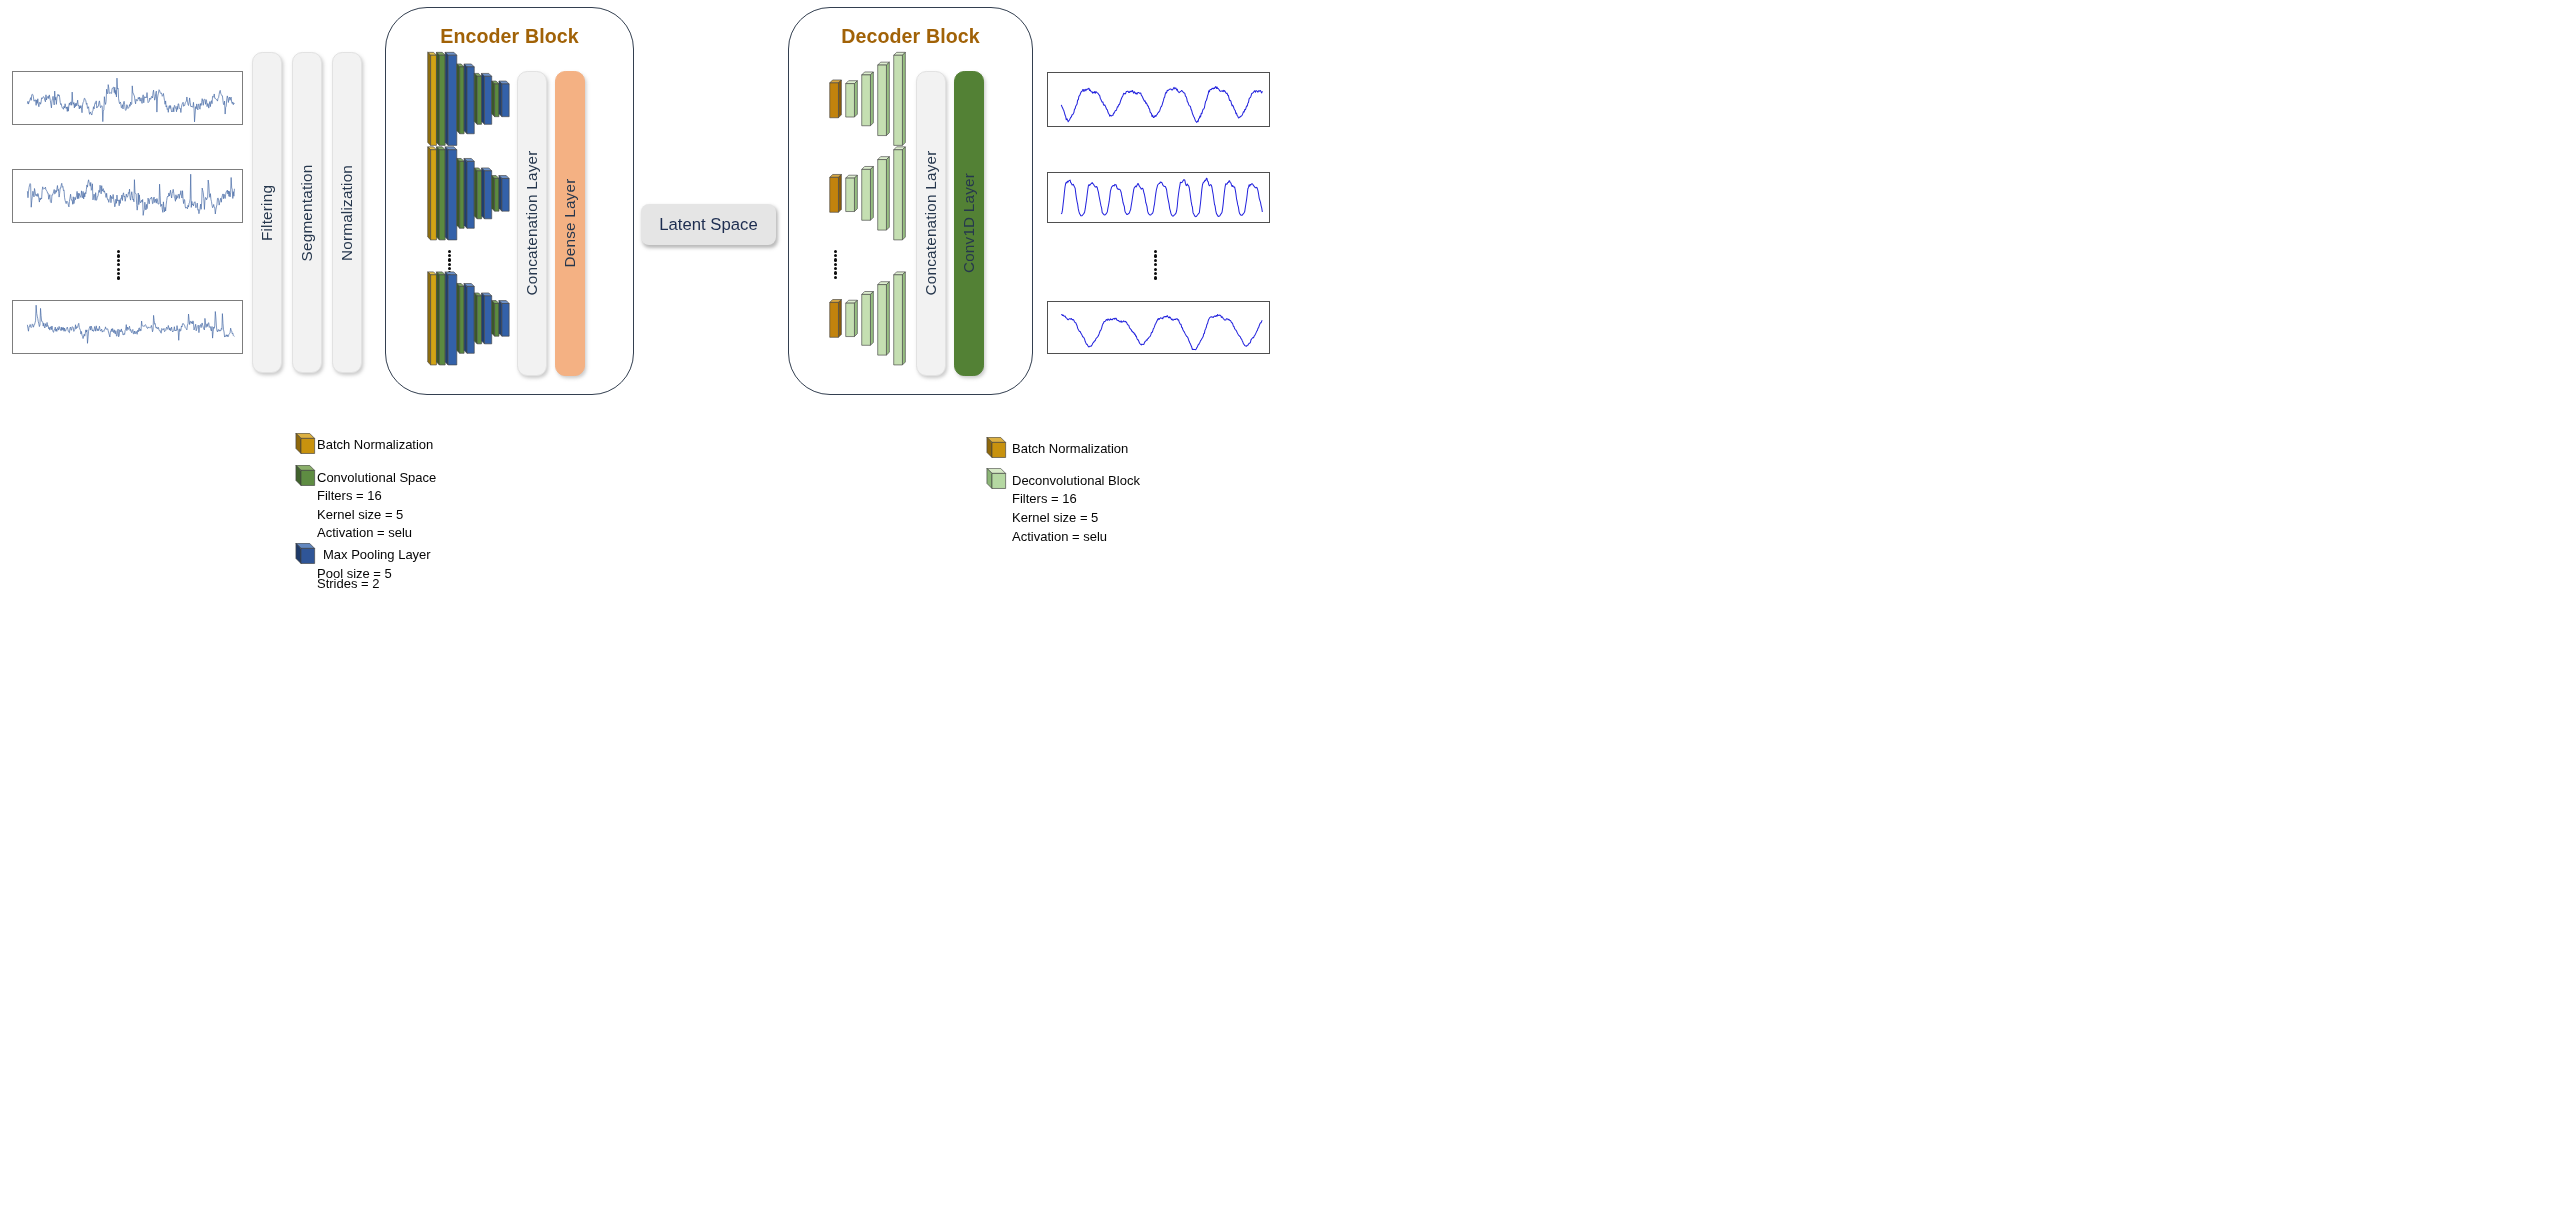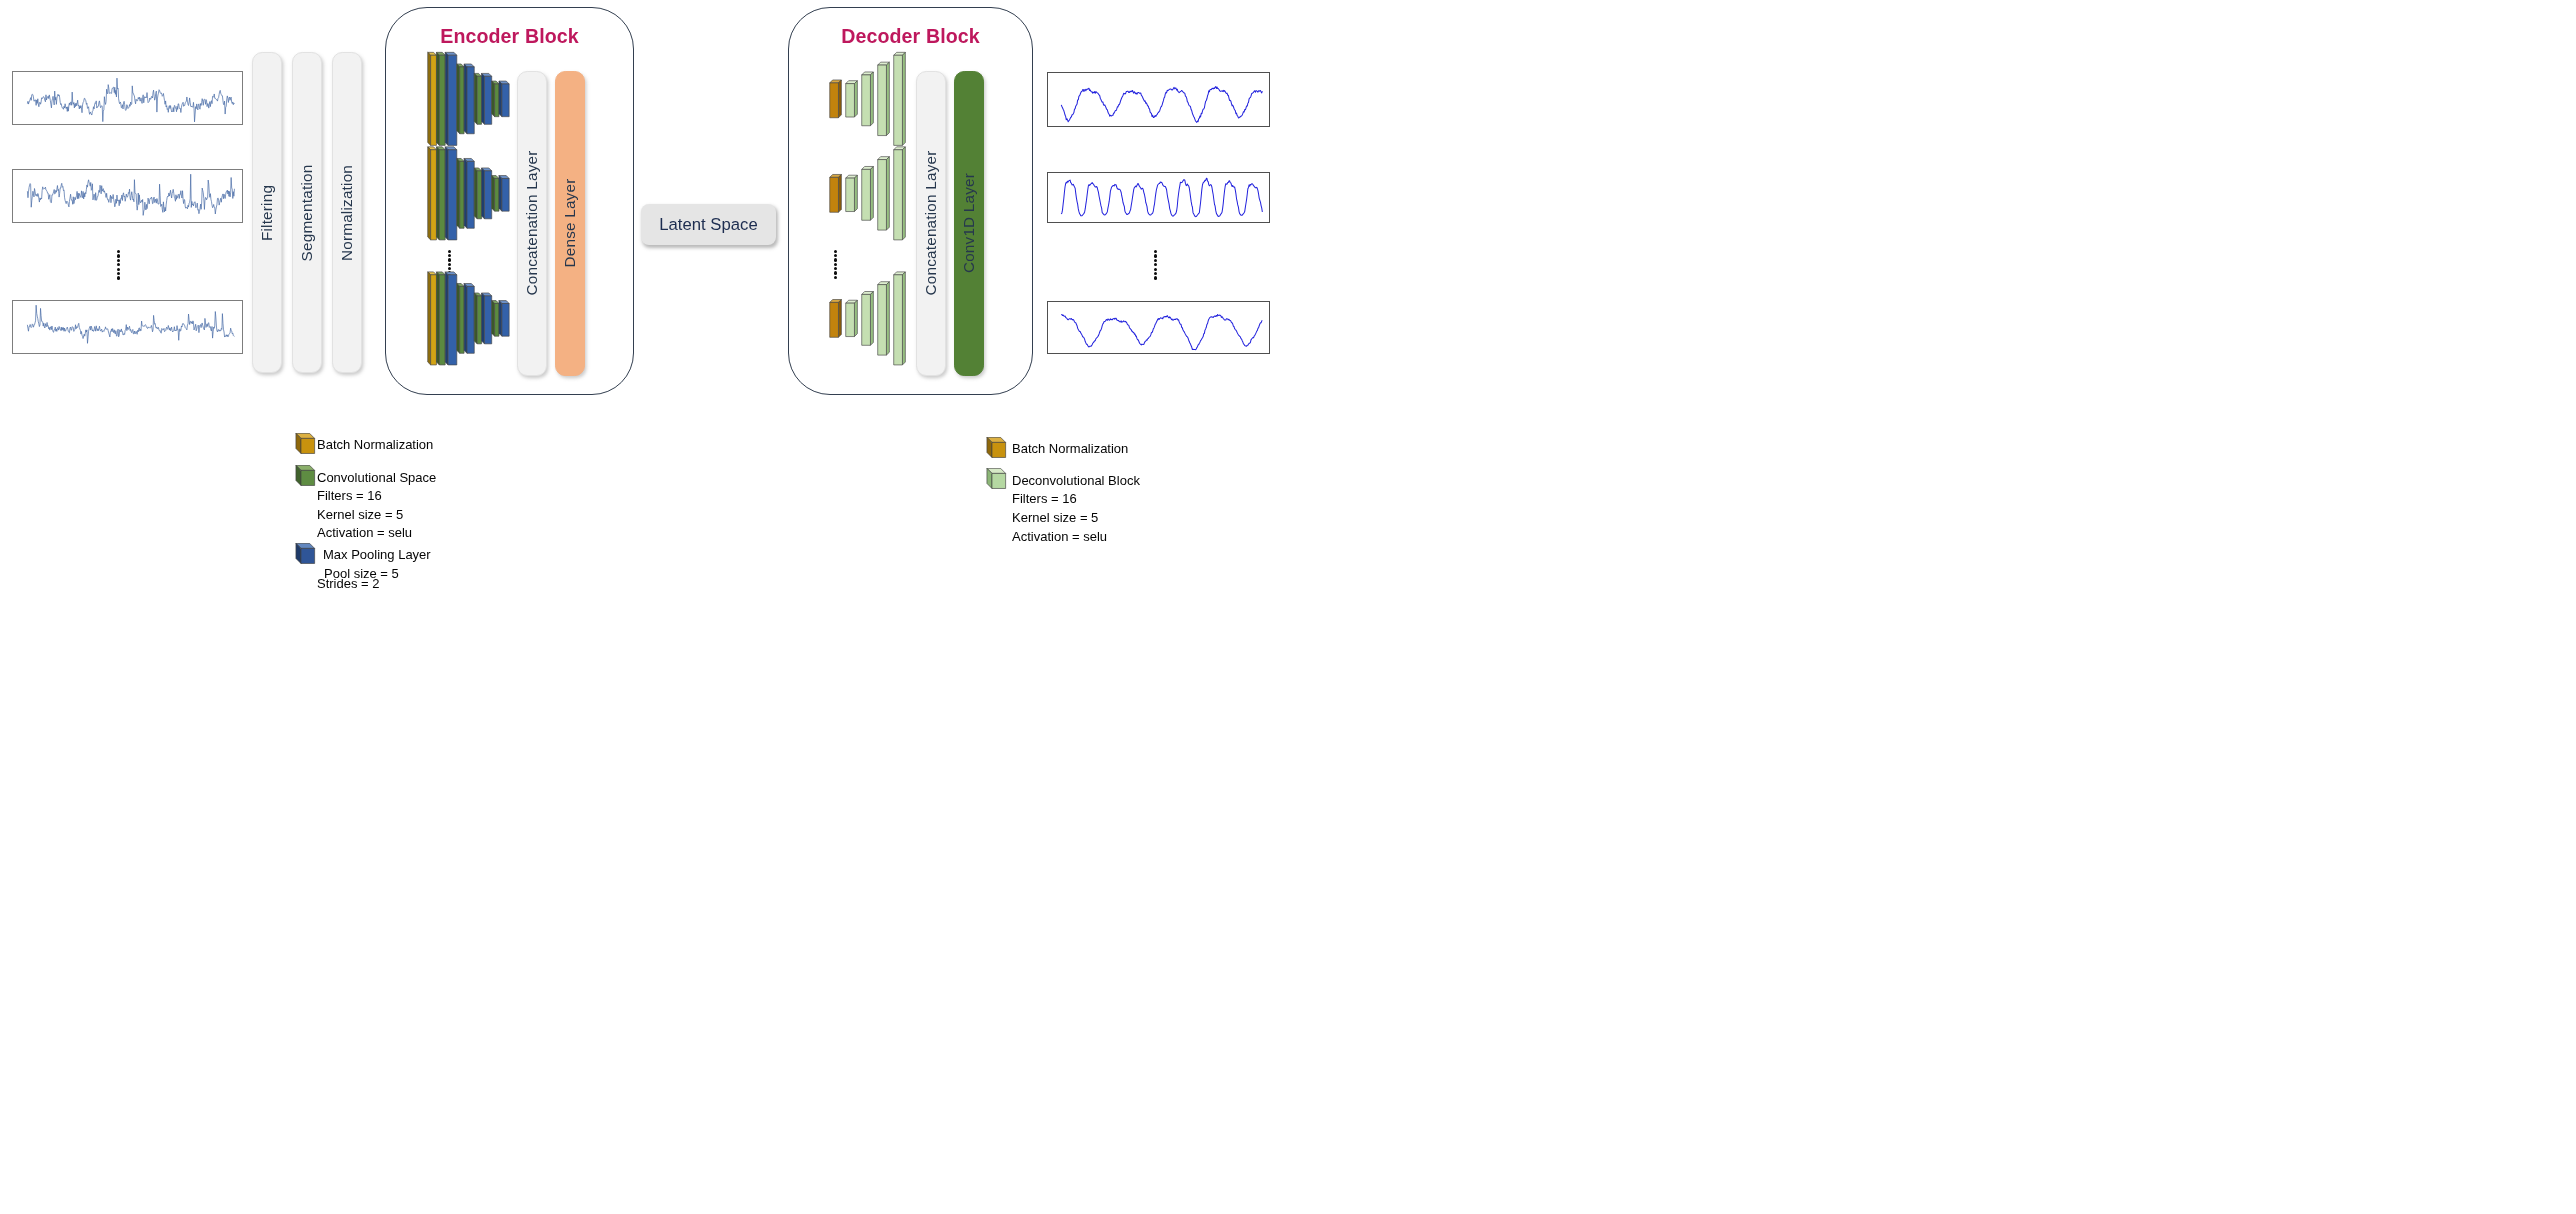--- a/index.html
+++ b/index.html
@@ -21,21 +21,21 @@
   .pill.conv1d{background:#538135;border-color:#538135;}
   .vlabel{
     position:absolute;top:50%;left:50%;transform:translate(-50%,-50%) rotate(-90deg);
     white-space:nowrap;font-size:15.3px;color:#26374d;letter-spacing:0.2px;
   }
   .block{
     position:absolute;border:1.5px solid #333f50;border-radius:42px;background:#fff;box-sizing:border-box;
   }
   .btitle{
     position:absolute;top:17.5px;left:0;width:100%;margin:0;text-align:center;
-    font-size:19.6px;font-weight:600;color:#be185d;letter-spacing:0.1px;
+    font-size:19.6px;font-weight:600;color:#a16207;letter-spacing:0.1px;
   }
   .latent{
     position:absolute;background:#e5e5e5;border-radius:8px;display:flex;align-items:center;justify-content:center;
     box-shadow:1.5px 2.2px 3.6px rgba(100,100,100,.45);
   }
   .latent span{font-size:16.7px;color:#1d2d50;}
   #slabs{position:absolute;left:0;top:0;pointer-events:none;}
   .legend{position:absolute;left:0;top:0;width:100%;height:100%;margin-left:36px;}
   .lg-cube{position:absolute;width:22px;height:23px;}
   .lg-cube svg{display:block;width:100%;height:100%;}
@@ -300,21 +300,21 @@
     <span class="lg-line" style="left:281px;top:523px">Activation = selu</span>
 
     <span class="lg-cube" style="left:259px;top:543px">
         <svg viewBox="0 0 30 32">
           <polygon points="8.0,7.5 27.0,7.5 20.0,0.5 1.0,0.5" fill="#6287bf" stroke="#3f3f3f" stroke-width="0.9" stroke-linejoin="round"></polygon>
           <polygon points="8.0,7.5 1.0,0.5 1.0,21.5 8.0,28.5" fill="#1e3a69" stroke="#3f3f3f" stroke-width="0.9" stroke-linejoin="round"></polygon>
           <polygon points="8.0,7.5 27.0,7.5 27.0,28.5 8.0,28.5" fill="#2f5597" stroke="#3f3f3f" stroke-width="0.9" stroke-linejoin="round"></polygon>
         </svg>
       </span>
     <span class="lg-line" style="left:287px;top:545px">Max Pooling Layer</span>
-    <span class="lg-line" style="left:288px;top:564px">Pool size = 5</span>
+    <span class="lg-line" style="left:281px;top:564px">Pool size = 5</span>
     <span class="lg-line" style="left:281px;top:574px">Strides = 2</span>
   </div>
 
   <div class="legend">
     <span class="lg-cube" style="left:950px;top:437px">
         <svg viewBox="0 0 30 32">
           <polygon points="8.0,7.5 27.0,7.5 20.0,0.5 1.0,0.5" fill="#dcb041" stroke="#3f3f3f" stroke-width="0.9" stroke-linejoin="round"></polygon>
           <polygon points="8.0,7.5 1.0,0.5 1.0,21.5 8.0,28.5" fill="#8f680b" stroke="#3f3f3f" stroke-width="0.9" stroke-linejoin="round"></polygon>
           <polygon points="8.0,7.5 27.0,7.5 27.0,28.5 8.0,28.5" fill="#c8920e" stroke="#3f3f3f" stroke-width="0.9" stroke-linejoin="round"></polygon>
         </svg>

